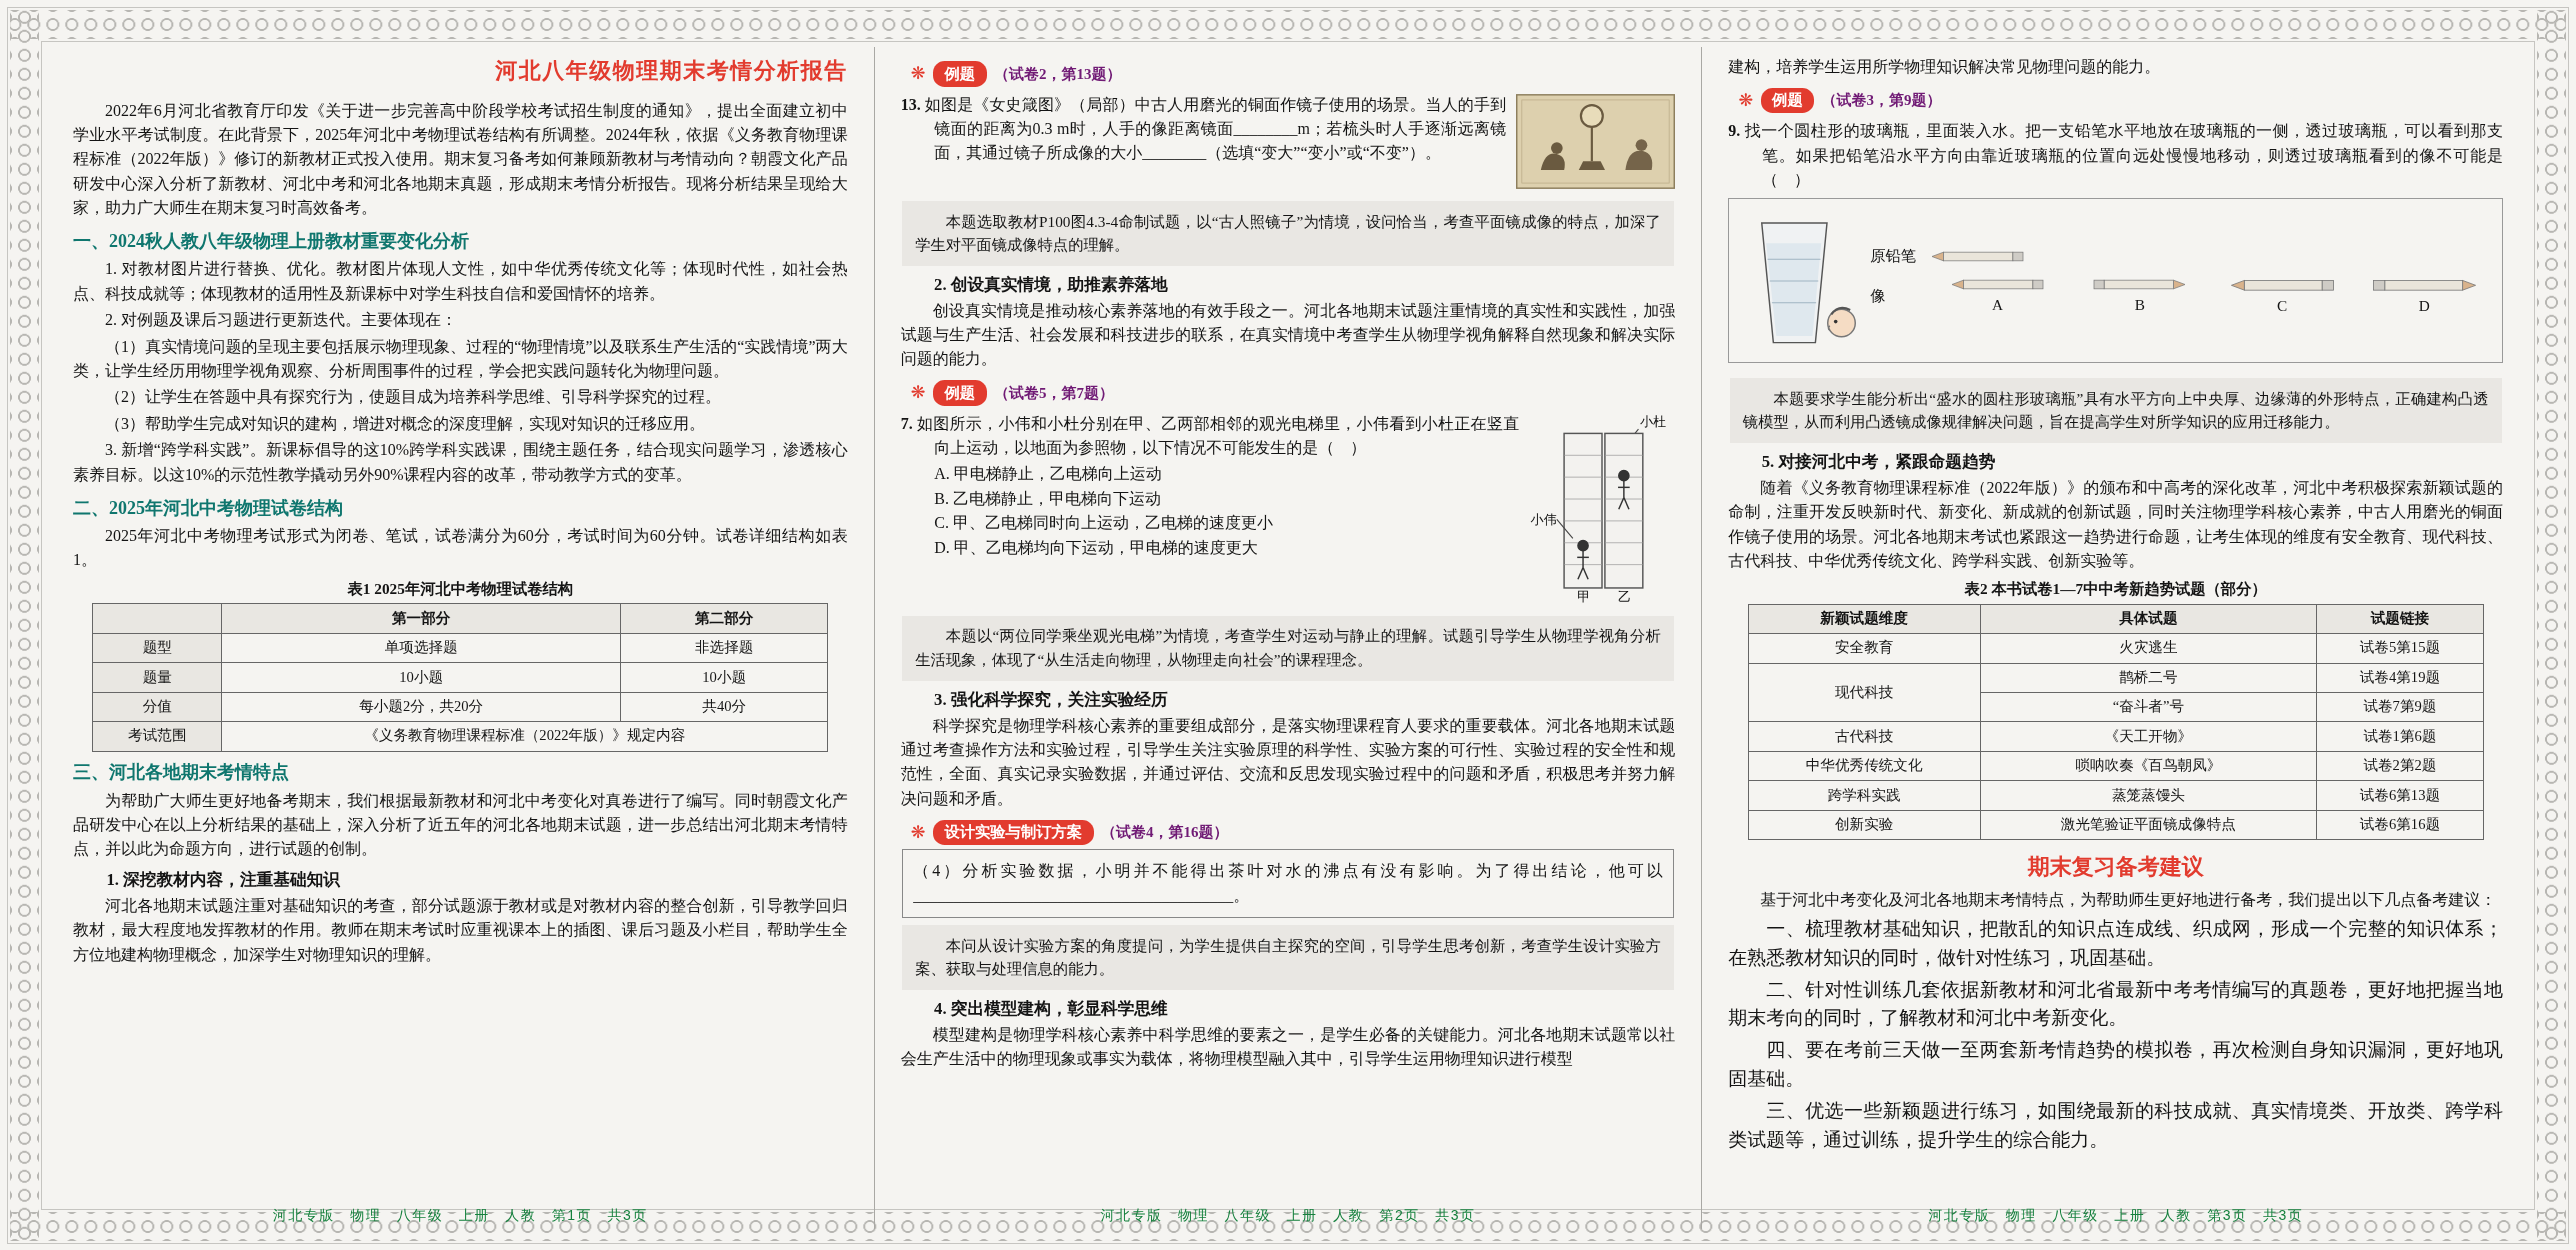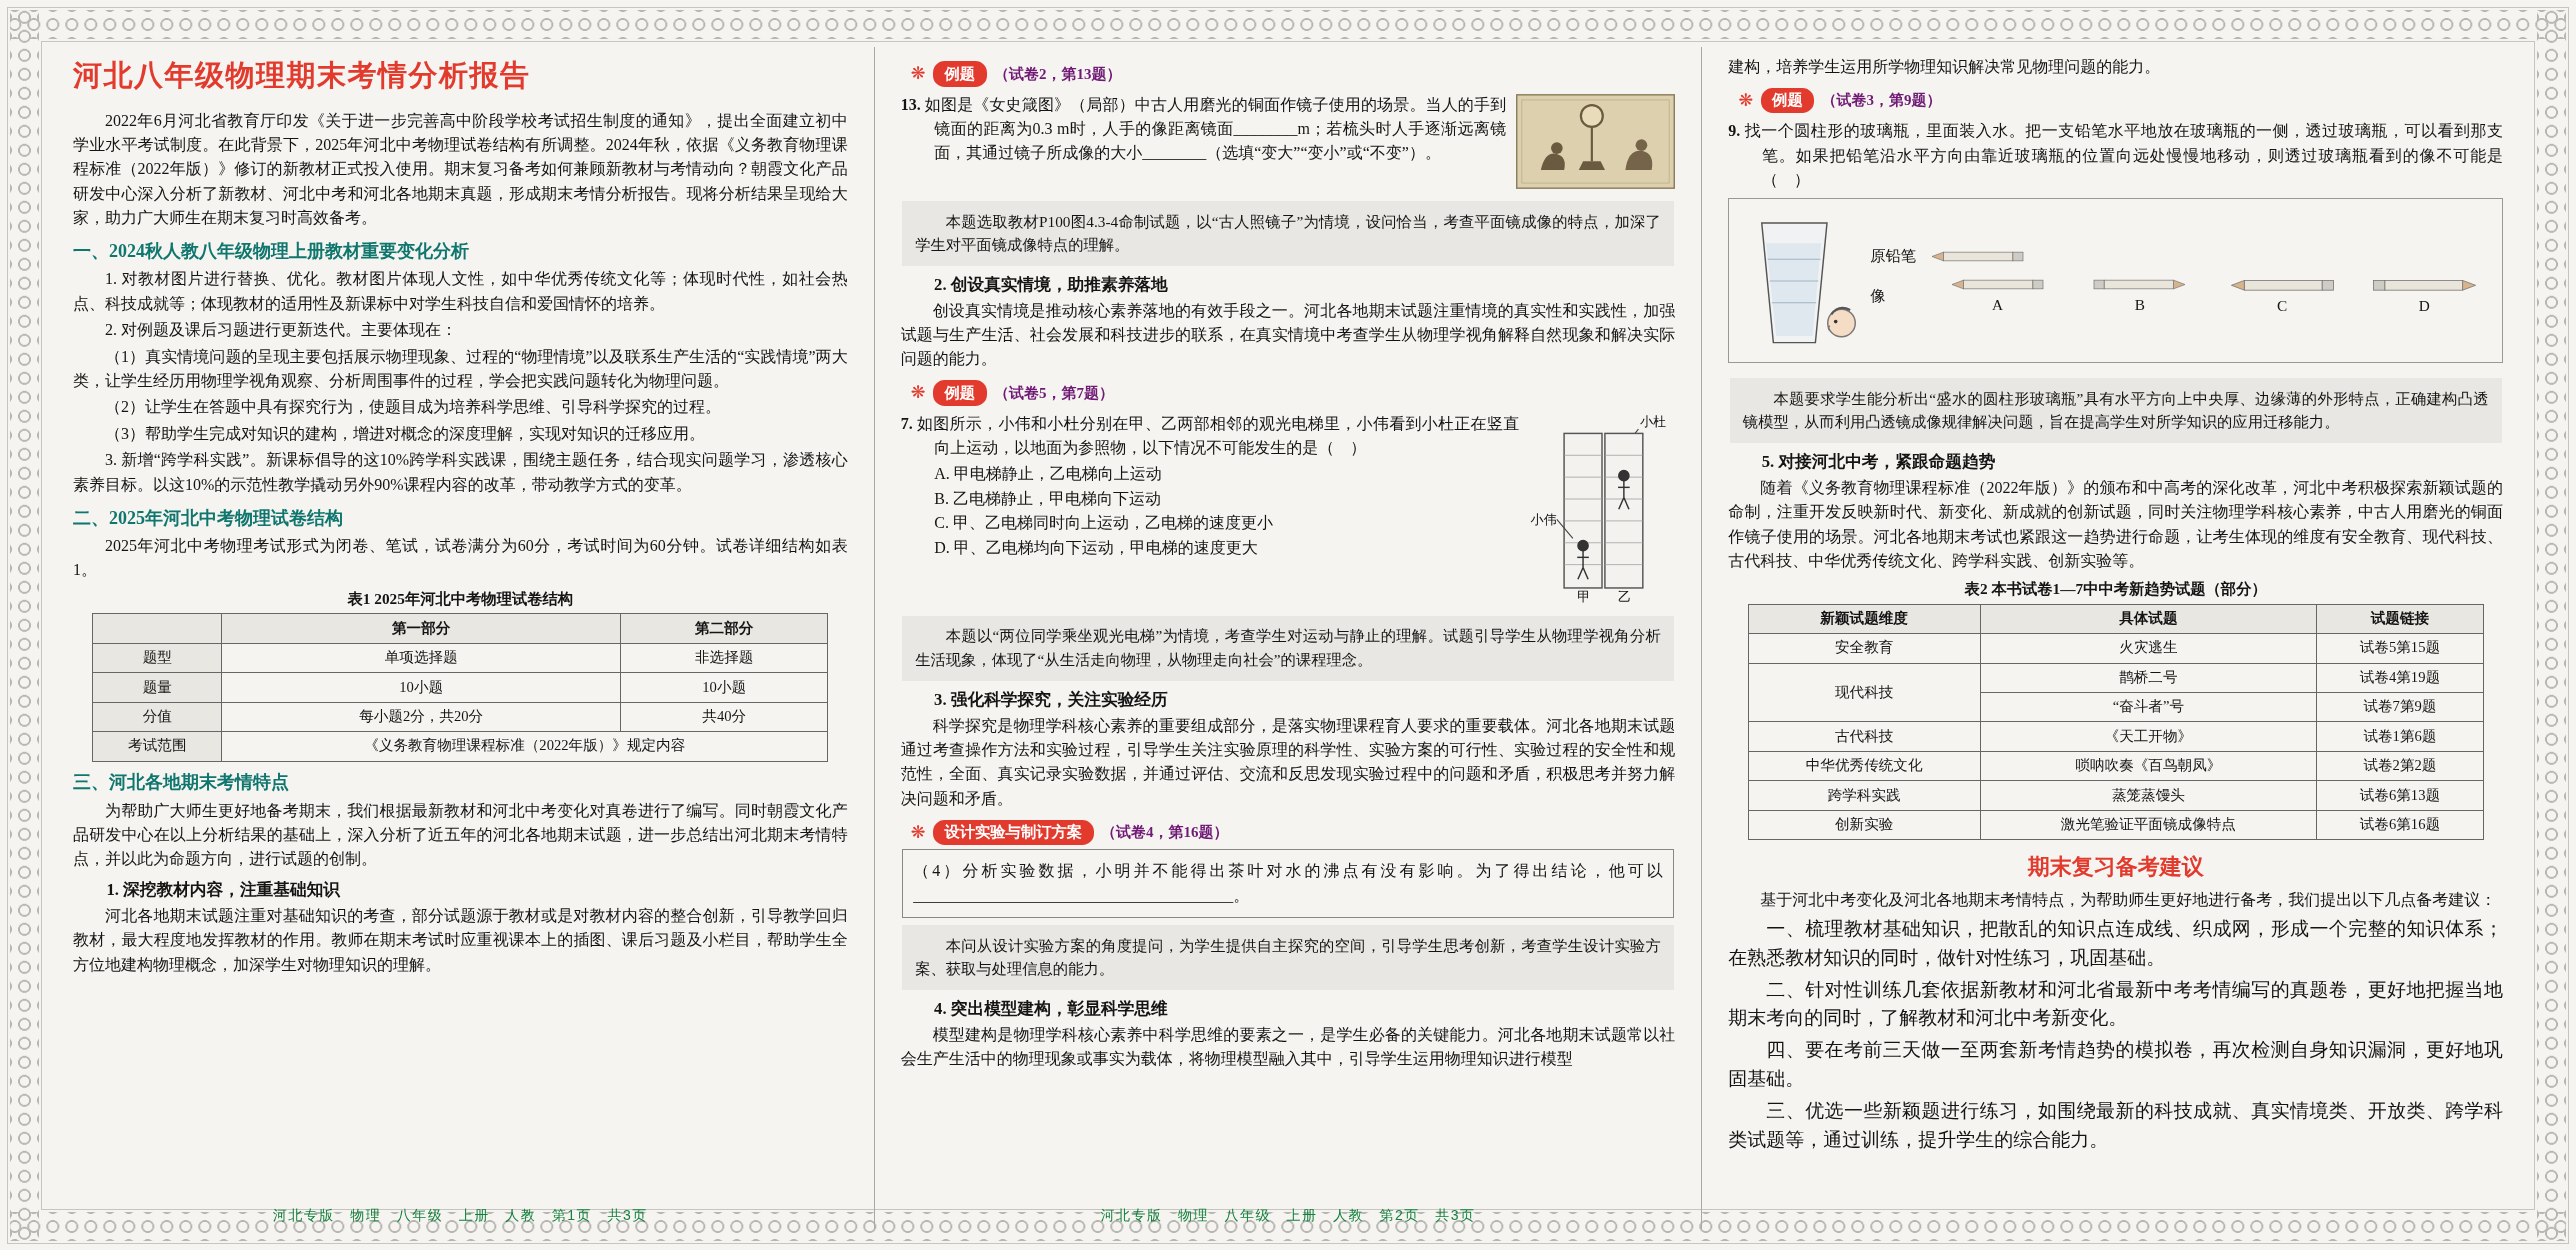--- a/index.html
+++ b/index.html
@@ -21,21 +21,21 @@
   .band-l { top:10.2px; left:10.2px; bottom:10.2px; width:29px; }
   .band-r { top:10.2px; right:10.2px; bottom:10.2px; width:29px; }
 
   .content { position:absolute; left:47px; right:47px; top:47px; bottom:22px; display:flex; }
   .col { flex:1 1 0; padding:5.8px 26px 0; display:flex; flex-direction:column; min-width:0; }
   .col + .col { border-left:0.7px solid #a9a8a4; }
   .col-body { flex:1; overflow:hidden; }
   .col-footer { height:26px; display:flex; align-items:center; justify-content:center;
                 font-size:14px; color:#15803d; letter-spacing:1.5px; font-family:"Liberation Sans",sans-serif; }
 
-  .doc-title { font-size:29px; color:#e23b2e; font-weight:bold; text-align:left;
+  .doc-title { font-size:22px; color:#e23b2e; font-weight:bold; text-align:right;
                margin:2.9px 0 13px; letter-spacing:1.5px; }
   .red-h { font-size:18px; color:#0f766e; font-weight:bold; margin:8.7px 0 4.4px; }
   .center-red-h { font-size:22px; color:#e23b2e; font-weight:bold; text-align:center; margin:11.6px 0 5.8px; }
   .sub-h { font-size:16.7px; font-weight:bold; margin:6.6px 0 2.9px; text-indent:2em; }
   .para { font-size:16px; line-height:1.52; text-align:justify; text-indent:2em; margin:2.2px 0; }
   .para.noindent { text-indent:0; }
 
   .tbl-caption { text-align:center; font-weight:bold; font-size:15.3px; margin:5.8px 0 3.6px; }
   table.tbl { width:95%; margin:0 auto 5.8px; border-collapse:collapse; font-size:14.6px; }
   .tbl th, .tbl td { border:0.7px solid #666; padding:4.4px 5.8px; text-align:center; line-height:1.35; }
@@ -385,17 +385,18 @@
           </tbody>
         </table>
 
         <h2 class="center-red-h">期末复习备考建议</h2>
         <p class="para">基于河北中考变化及河北各地期末考情特点，为帮助师生更好地进行备考，我们提出以下几点备考建议：</p>
         <p class="sugg">一、梳理教材基础知识，把散乱的知识点连成线、织成网，形成一个完整的知识体系；在熟悉教材知识的同时，做针对性练习，巩固基础。</p>
         <p class="sugg">二、针对性训练几套依据新教材和河北省最新中考考情编写的真题卷，更好地把握当地期末考向的同时，了解教材和河北中考新变化。</p>
         <p class="sugg">四、要在考前三天做一至两套新考情趋势的模拟卷，再次检测自身知识漏洞，更好地巩固基础。</p>
         <p class="sugg">三、优选一些新颖题进行练习，如围绕最新的科技成就、真实情境类、开放类、跨学科类试题等，通过训练，提升学生的综合能力。</p>
       </div>
+      <div class="col-footer">河北专版　物理　八年级　上册　人教　第3页　共3页</div>
     </section>
 
   </div>
 </div>
 
 
 </body></html>

